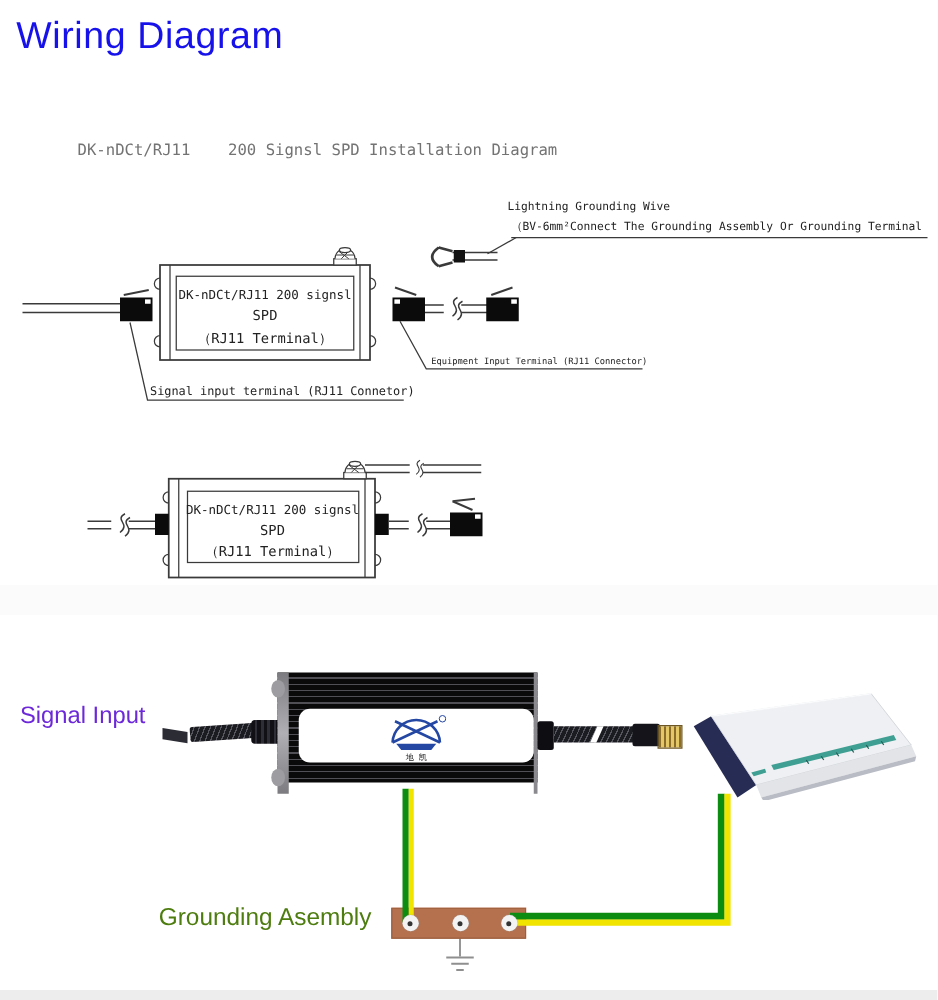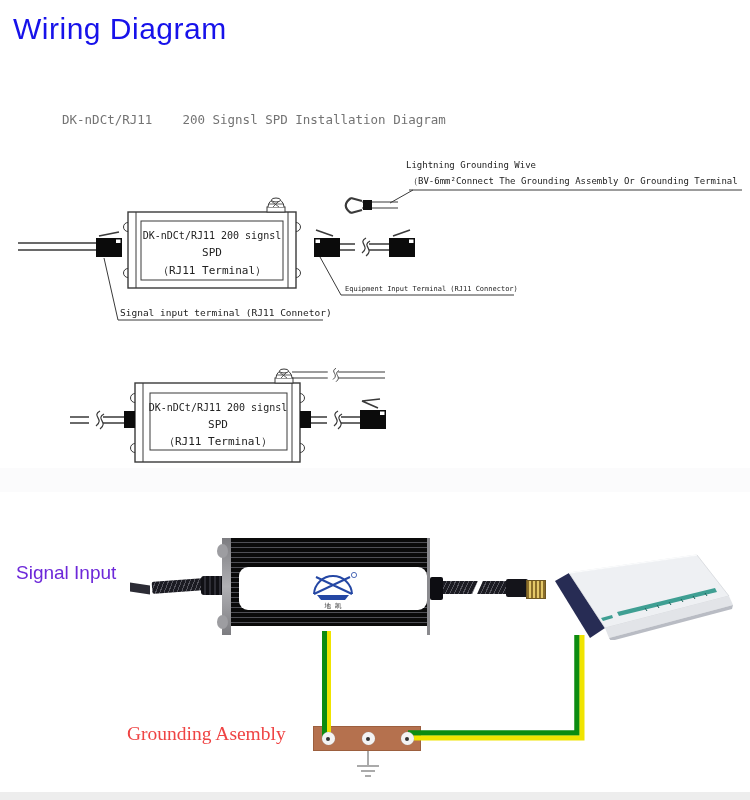--- a/index.html
+++ b/index.html
@@ -7,21 +7,21 @@
          font-family:"Liberation Sans", sans-serif;padding-left:34px;}
   .abs{position:absolute;}
   #page-title{left:13px;top:12px;font-size:30px;color:#1712ea;letter-spacing:0.5px;}
   #sub-title{left:62px;top:112px;font-size:12.5px;color:#737373;
              font-family:"DejaVu Sans Mono", monospace;white-space:pre;}
   .faintband{left:0;top:468px;width:750px;height:24px;background:#fbfbfc;}
   .bottomstrip{left:0;top:792px;width:750px;height:8px;background:#ededed;}
   svg text{font-family:"DejaVu Sans Mono", monospace;fill:#222;}
   
   #sig-label{left:16px;top:541px;font-size:19px;color:#6d28d9;margin-top:21px;}
-  #gnd-label{left:127px;top:723px;font-size:19.5px;color:#ef4444;font-family:Liberation Serif, serif;}
+  #gnd-label{left:127px;top:723px;font-size:19.5px;color:#4d7c0f;}
   .braid{background:repeating-linear-gradient(115deg,#1b1b22 0 3px,#56565e 3px 4px);}
   #cable1a{left:130px;top:584px;width:20px;height:9px;background:#2c2c35;transform:skewY(9deg);}
   #cable1b{left:152px;top:580px;width:52px;height:12px;transform:rotate(-4deg);border-radius:2px;}
   #cable1boot{left:201px;top:576px;width:24px;height:19px;border-radius:3px;
               background:repeating-linear-gradient(90deg,#101015 0 3px,#2e2e36 3px 5px);}
   #spd{left:222px;top:538px;width:208px;height:88px;
        background:repeating-linear-gradient(to bottom,#0a0a0a 0 4px,#4f4f55 4px 5px);}
   #spd-capL{position:absolute;left:0;top:0;width:9px;height:97px;
             background:linear-gradient(#7c7c80,#b0b0b4,#7c7c80);}
   #spd-capR{position:absolute;right:0;top:0;width:3px;height:97px;background:#8a8a8e;}

